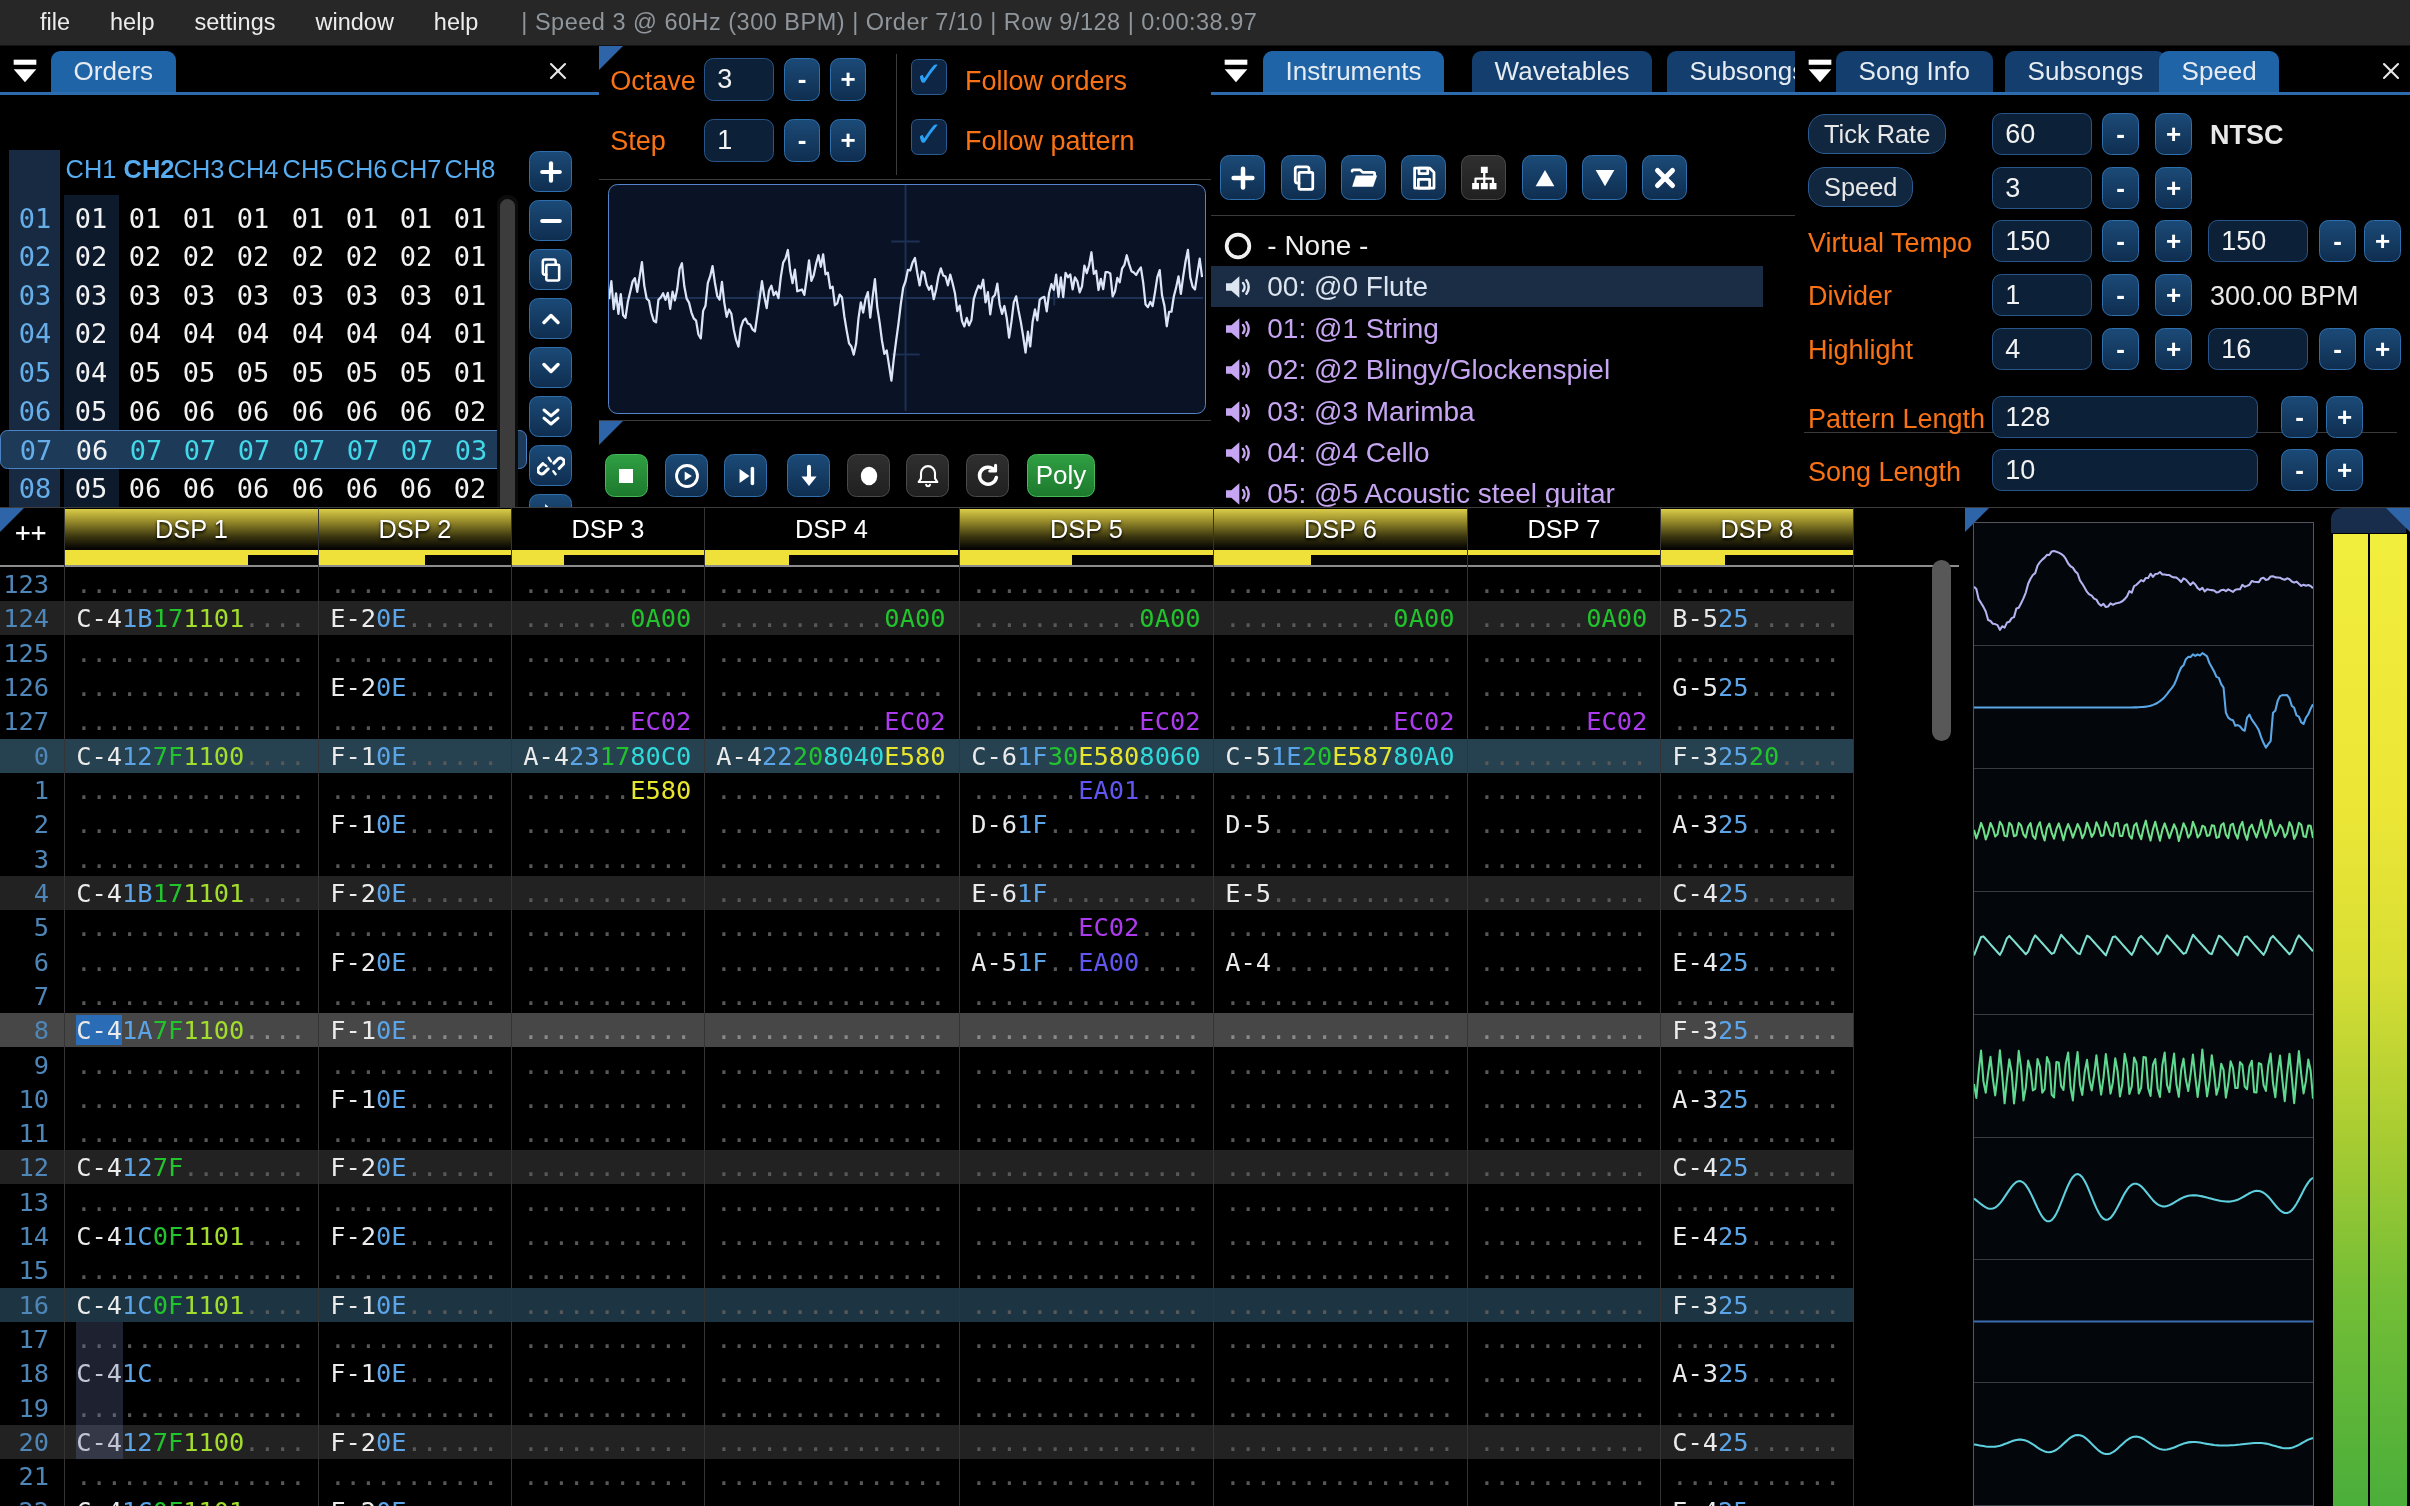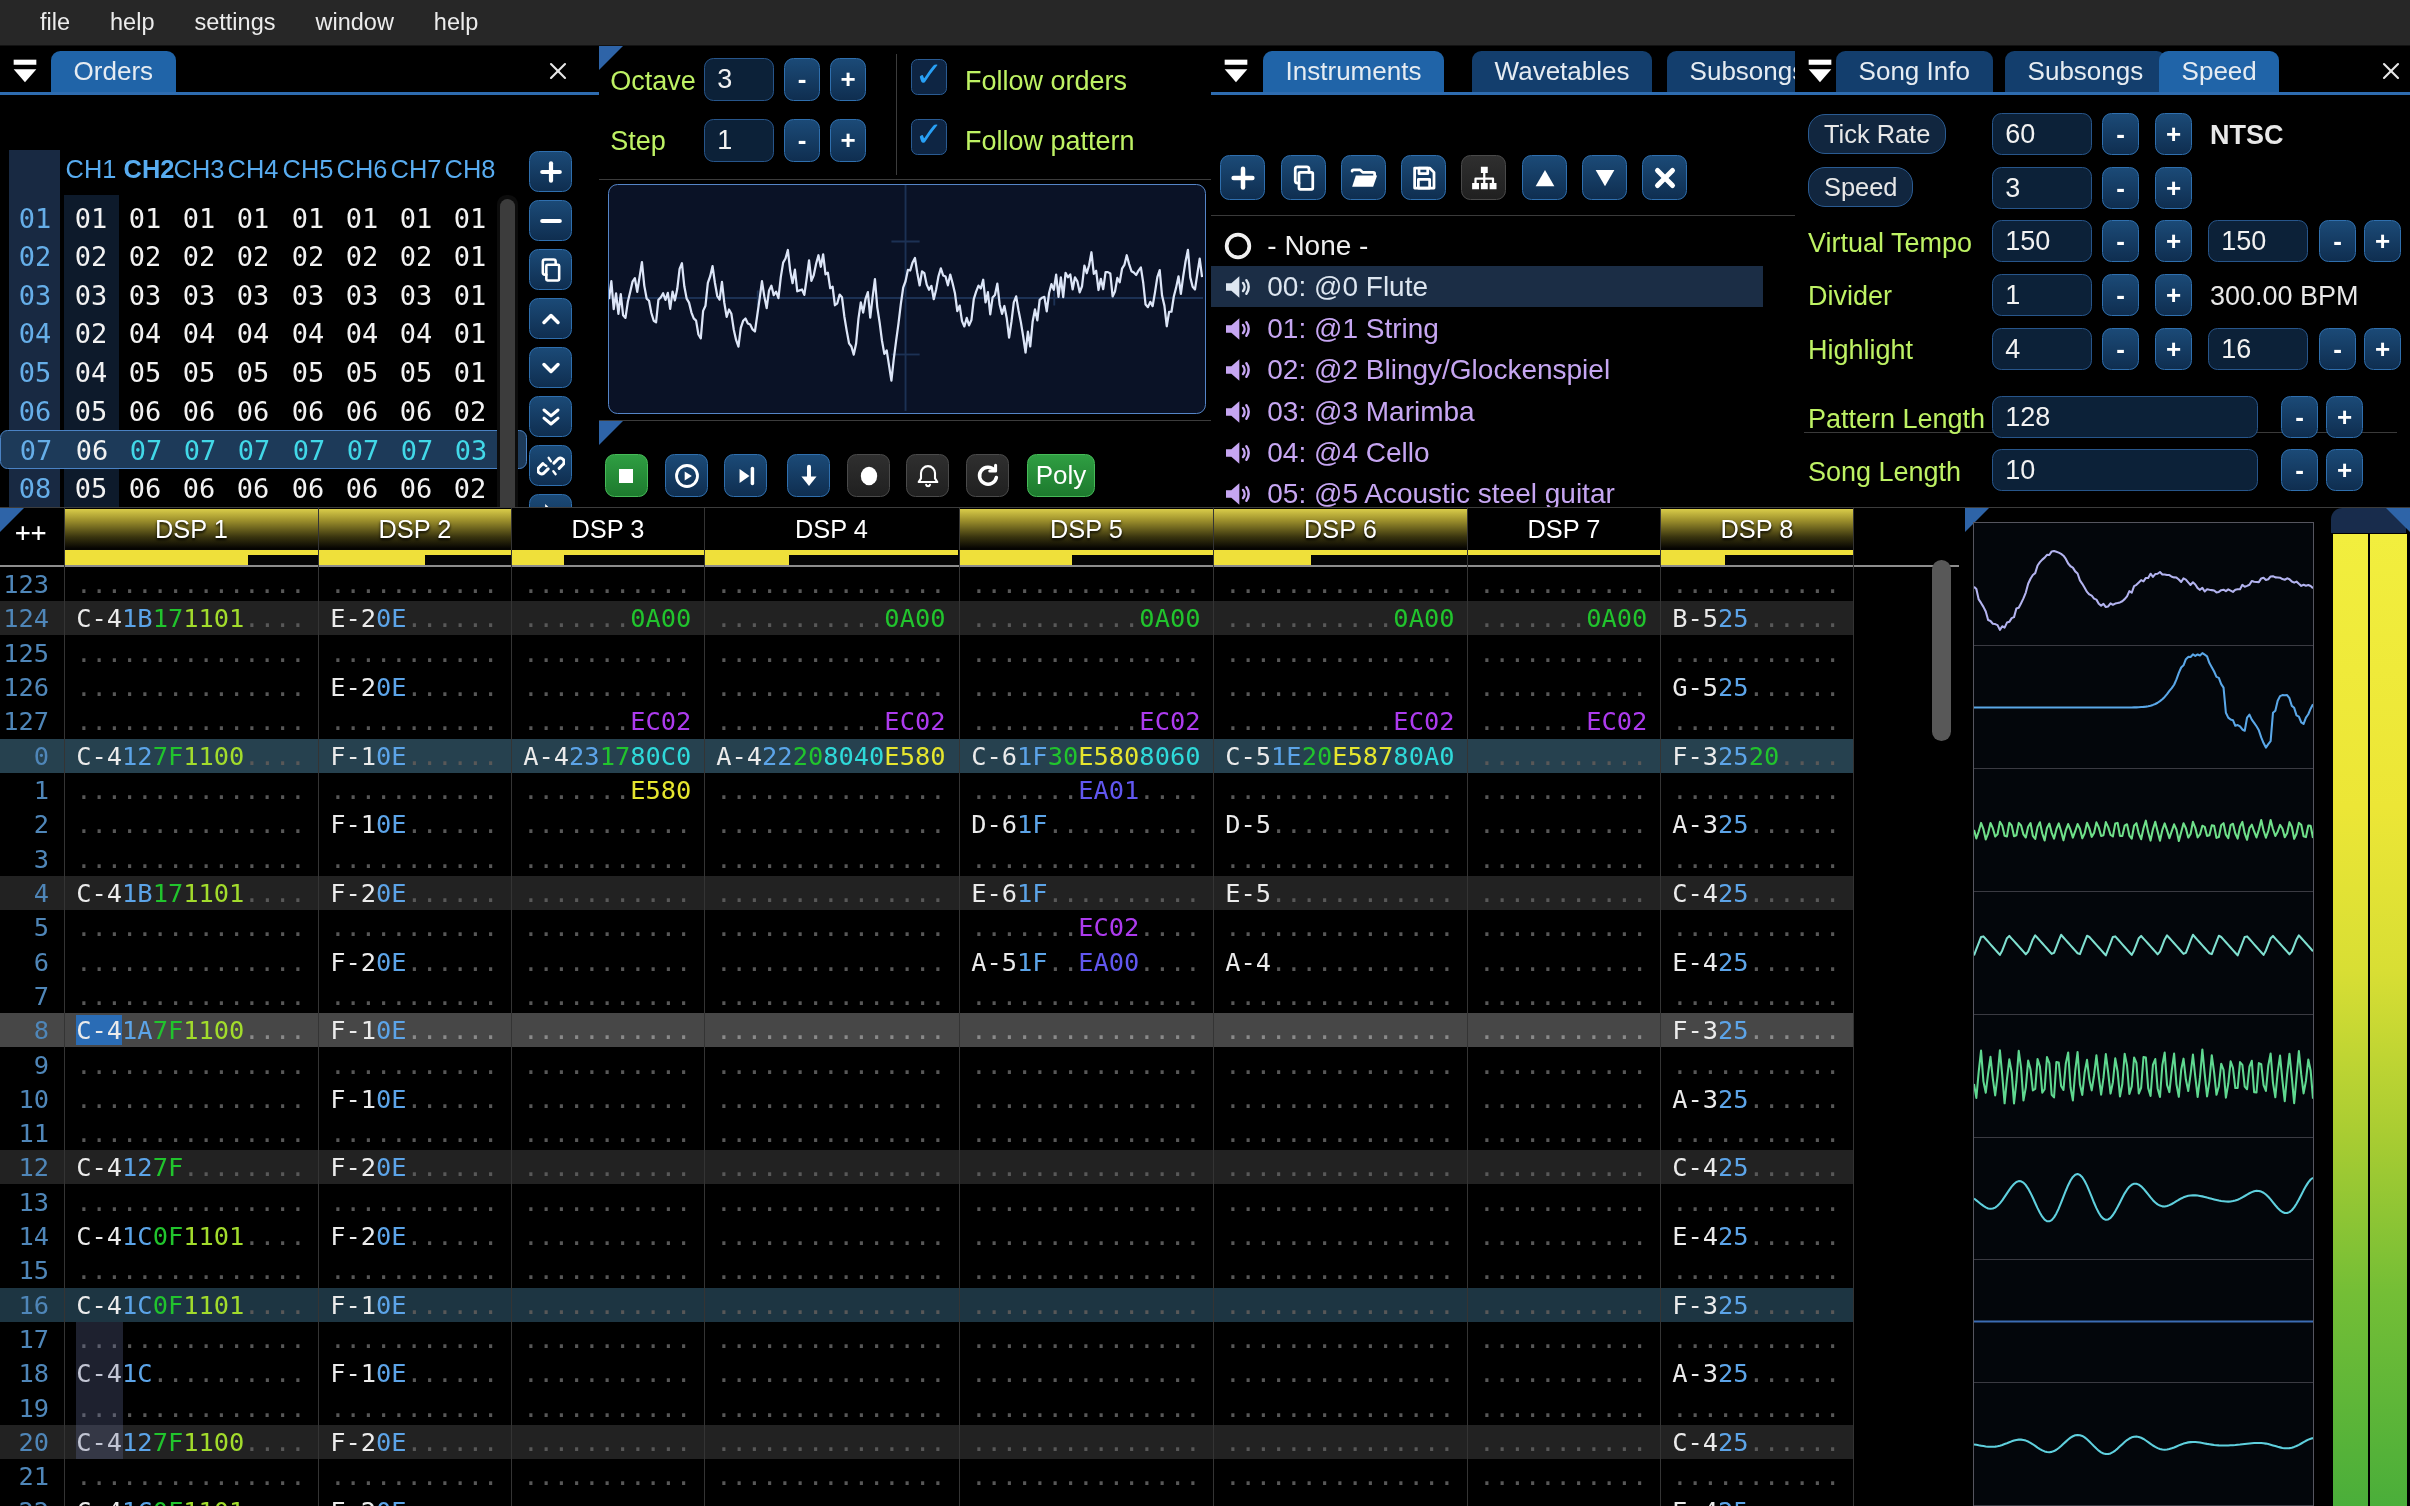--- a/index.html
+++ b/index.html
@@ -26,21 +26,21 @@
   .corner-tl { position:absolute; width:0; height:0; border-top:24.5px solid #2e64a8; border-right:24.5px solid transparent; }
   .corner-tr { position:absolute; width:0; height:0; border-top:24.5px solid #2e64a8; border-left:24.5px solid transparent; }
 
   .nbtn { position:absolute; background:linear-gradient(180deg,#1b4a77,#0f2e50); border:0.9px solid #2f6fae;
           border-radius:9.4px; color:#fff; display:flex; align-items:center; justify-content:center; cursor:pointer; }
   .nbtn.dark { background:linear-gradient(180deg,#2f2f2f,#202020); border-color:#4a4a4a; }
   .nbtn.green { background:linear-gradient(180deg,#2f9e42,#1d7a2e); border-color:#46bb58; }
   .field { position:absolute; background:#0c2138; border:0.9px solid #27558a; border-radius:9.4px;
            color:#f2f2f2; font-size:27px; padding-left:12.2px; display:flex; align-items:center; }
   .pm { font-size:26px; font-weight:bold; }
-  .plabel { color:#bef264; font-size:27px; position:absolute; }
+  .plabel { color:#f97316; font-size:27px; position:absolute; }
   .pill { position:absolute; background:#11263f; border:0.9px solid #2a5b92; border-radius:17px;
           color:#e8e8e8; font-size:25.4px; padding:4.7px 15px; }
 
   
   #orders-panel { left:0; width:599px; }
   #orders-colbg1 { position:absolute; left:9.4px; top:104px; width:51px; height:399px; background:#182942; }
   #orders-colbg2 { position:absolute; left:64px; top:149px; width:55px; height:354px; background:#0d1a2b; }
   .ohead { position:absolute; top:109px; width:54px; text-align:center; color:#58acf0; font-size:25.4px; }
   .orow { position:absolute; left:0; width:527px; height:39px; line-height:39px; }
   .onum { position:absolute; left:9.4px; width:51px; text-align:center; color:#66aee8;
@@ -119,20 +119,21 @@
   #meter-corner { position:absolute; left:2386px; top:508px; }
   .vmeter { position:absolute; top:534px; height:973px;
             background:linear-gradient(180deg,#f2ee3e 0%,#ece636 28%,#d8de34 45%,#a8cc32 62%,#74be36 78%,#4aae3a 100%); }
 </style>
 </head>
 <body>
 
 <div id="screen">
 
   <div id="menubar">
+    <span id="status" style="order:2">| Speed 3 @ 60Hz (300 BPM) | Order 7/10 | Row 9/128 | 0:00:38.97</span>
     <span id="menu-items" style="order:1; display:flex;">
         <span class="menu-item">file</span>
         <span class="menu-item">help</span>
         <span class="menu-item">settings</span>
         <span class="menu-item">window</span>
         <span class="menu-item">help</span>
       </span>
   </div>
 
   <div class="vsep" style="left:599px"></div>

